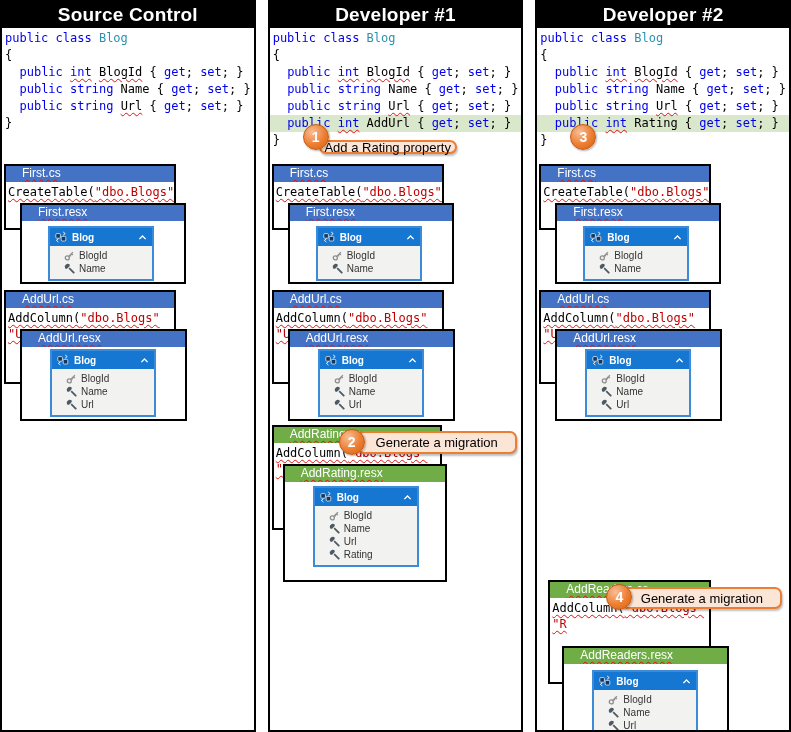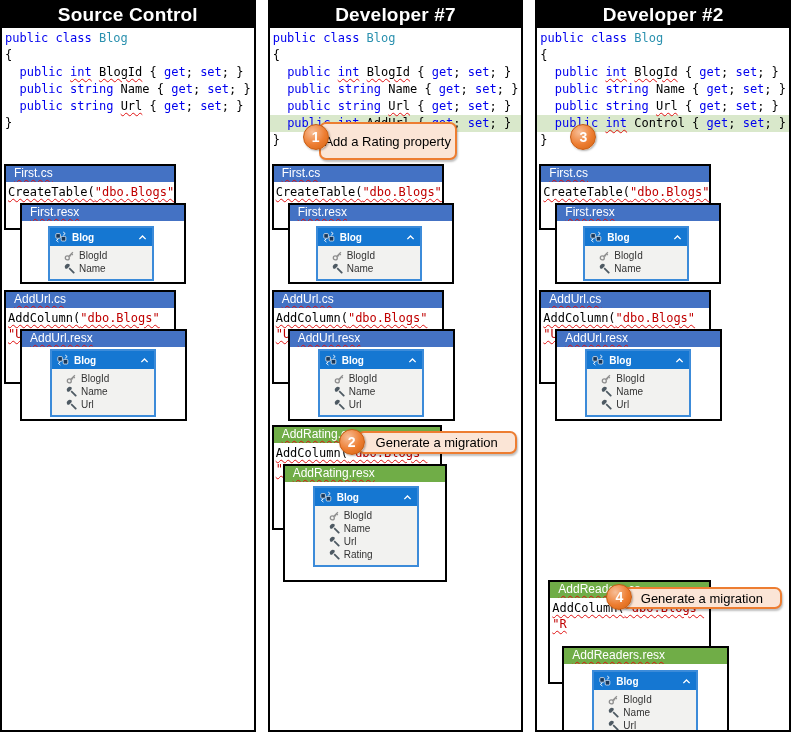--- a/index.html
+++ b/index.html
@@ -10,21 +10,21 @@
   .code{margin-top:2px;padding-left:3px;font-family:"DejaVu Sans Mono",monospace;font-size:12px;line-height:17px}
   .codeline{height:17px;white-space:pre}
   .codeline.hl{background:var(--hl,#D9E8CB);margin-left:-5px;padding-left:5px;margin-right:-1px}
   .tk-kw{color:var(--kw,#0000EE)}
   .tk-cls{color:var(--cls,#2B91AF)}
   .tk-str{color:var(--str,#C00000)}
   .tk-pl{color:#000}
   .sq{text-decoration:underline;text-decoration-style:wavy;text-decoration-color:var(--sq,#E01010);text-decoration-thickness:1px;text-underline-offset:2px}
   .layer{position:absolute;inset:0;pointer-events:none}
   .card{position:absolute;border:2px solid #000;background:#fff}
-  .cardbar{height:16px;line-height:15px;padding-left:8px;color:#fff;font-size:12px;white-space:nowrap;overflow:hidden}
+  .cardbar{height:16px;line-height:15px;padding-left:16px;color:#fff;font-size:12px;white-space:nowrap;overflow:hidden}
   .cardbar.blue{background:var(--bar-blue,#4472C4)}
   .cardbar.green{background:var(--bar-green,#70AD47)}
   .cardcode{padding:2px 0 0 2px;font-family:"DejaVu Sans Mono",monospace;font-size:12px;line-height:16px}
   .ccl{height:16px;white-space:pre}
   .entity{position:absolute;border:2px solid var(--ent-border,#3C8BD9);background:var(--ent-bg,#F2F2F0)}
   .ent-head{height:18px;background:var(--ent-head,#1577D2);display:flex;align-items:center;gap:5px;padding:0 5px;color:#fff;font-size:10px;font-weight:bold}
   .ent-name{flex:0 0 auto}
   .ent-chevron{margin-left:auto;display:flex;align-items:center}
   .ent-rows{padding:3px 2px 4px 14px}
   .ent-row{height:13px;display:flex;align-items:center;gap:4px;font-size:10px;color:#333;white-space:nowrap}
@@ -146,21 +146,21 @@
                   </svg>
                 </span>
                 <span>Url</span>
               </div>
             </div>
           </div>
         </div>
       </div>
   </section>
   <section class="column">
-    <header class="colheader">Developer #7</header>
+    <header class="colheader">Developer #1</header>
     <div class="code">
         <div class="codeline"><span class="tk-kw">public class </span><span class="tk-cls">Blog</span></div>
         <div class="codeline"><span class="tk-pl">{</span></div>
         <div class="codeline"><span class="tk-pl">  </span><span class="tk-kw">public </span><span class="tk-kw sq">int</span><span class="tk-pl"> </span><span class="tk-pl sq">BlogId</span><span class="tk-pl"> { </span><span class="tk-kw">get</span><span class="tk-pl">; </span><span class="tk-kw">set</span><span class="tk-pl">; }</span></div>
         <div class="codeline"><span class="tk-pl">  </span><span class="tk-kw">public </span><span class="tk-kw">string</span><span class="tk-pl"> Name { </span><span class="tk-kw">get</span><span class="tk-pl">; </span><span class="tk-kw">set</span><span class="tk-pl">; }</span></div>
         <div class="codeline"><span class="tk-pl">  </span><span class="tk-kw">public </span><span class="tk-kw">string</span><span class="tk-pl"> </span><span class="tk-pl sq">Url</span><span class="tk-pl"> { </span><span class="tk-kw">get</span><span class="tk-pl">; </span><span class="tk-kw">set</span><span class="tk-pl">; }</span></div>
         <div class="codeline hl"><span class="tk-pl">  </span><span class="tk-kw">public </span><span class="tk-kw sq">int</span><span class="tk-pl"> AddUrl { </span><span class="tk-kw">get</span><span class="tk-pl">; </span><span class="tk-kw">set</span><span class="tk-pl">; }</span></div>
         <div class="codeline"><span class="tk-pl">}</span></div>
       </div>
     <div class="layer">
@@ -324,21 +324,21 @@
                 <span class="icn">
                   <svg viewBox="0 0 11 11" width="11" height="11" aria-hidden="true">
                     <path d="M5.9 1.8 A2.9 2.9 0 1 0 1.8 5.9 L3.3 5.5 3.9 4.9 5.5 3.3 Z M4.6 5.8 L8.8 10 A0.95 0.95 0 1 0 10.1 8.7 L5.8 4.6 Z" fill="#4E5A63"></path>
                   </svg>
                 </span>
                 <span>Rating</span>
               </div>
             </div>
           </div>
         </div>
-        <div class="anno-box" style="left: 49px; top: 120px; width: 138px; height: 38px;">
+        <div class="anno-box" style="left: 49px; top: 138px; width: 138px; height: 14px;">
           <span>Add a Rating property</span>
         </div>
         <div class="anno-circle" style="left: 33px; top: 122px;">
           <span>1</span>
         </div>
         <div class="anno-box" style="left: 87px; top: 429px; width: 160px; height: 23px;">
           <span>Generate a migration</span>
         </div>
         <div class="anno-circle" style="left: 69px; top: 427px;">
           <span>2</span>
@@ -346,21 +346,21 @@
       </div>
   </section>
   <section class="column">
     <header class="colheader">Developer #2</header>
     <div class="code">
         <div class="codeline"><span class="tk-kw">public class </span><span class="tk-cls">Blog</span></div>
         <div class="codeline"><span class="tk-pl">{</span></div>
         <div class="codeline"><span class="tk-pl">  </span><span class="tk-kw">public </span><span class="tk-kw sq">int</span><span class="tk-pl"> </span><span class="tk-pl sq">BlogId</span><span class="tk-pl"> { </span><span class="tk-kw">get</span><span class="tk-pl">; </span><span class="tk-kw">set</span><span class="tk-pl">; }</span></div>
         <div class="codeline"><span class="tk-pl">  </span><span class="tk-kw">public </span><span class="tk-kw">string</span><span class="tk-pl"> Name { </span><span class="tk-kw">get</span><span class="tk-pl">; </span><span class="tk-kw">set</span><span class="tk-pl">; }</span></div>
         <div class="codeline"><span class="tk-pl">  </span><span class="tk-kw">public </span><span class="tk-kw">string</span><span class="tk-pl"> </span><span class="tk-pl sq">Url</span><span class="tk-pl"> { </span><span class="tk-kw">get</span><span class="tk-pl">; </span><span class="tk-kw">set</span><span class="tk-pl">; }</span></div>
-        <div class="codeline hl"><span class="tk-pl">  </span><span class="tk-kw">public </span><span class="tk-kw sq">int</span><span class="tk-pl"> Control { </span><span class="tk-kw">get</span><span class="tk-pl">; </span><span class="tk-kw">set</span><span class="tk-pl">; }</span></div>
+        <div class="codeline hl"><span class="tk-pl">  </span><span class="tk-kw">public </span><span class="tk-kw sq">int</span><span class="tk-pl"> Rating { </span><span class="tk-kw">get</span><span class="tk-pl">; </span><span class="tk-kw">set</span><span class="tk-pl">; }</span></div>
         <div class="codeline"><span class="tk-pl">}</span></div>
       </div>
     <div class="layer">
         <div class="card" style="left: 2px; top: 162px; width: 172px; height: 66px; z-index: 10;">
           <div class="cardbar blue"><span class="sq">First.cs</span></div>
           <div class="cardcode">
             <div class="ccl"><span class="tk-pl sq">CreateTable(</span><span class="tk-str sq">"dbo.Blogs"</span></div>
           </div>
         </div>
         <div class="card" style="left: 18px; top: 201px; width: 166px; height: 81px; z-index: 11;">

